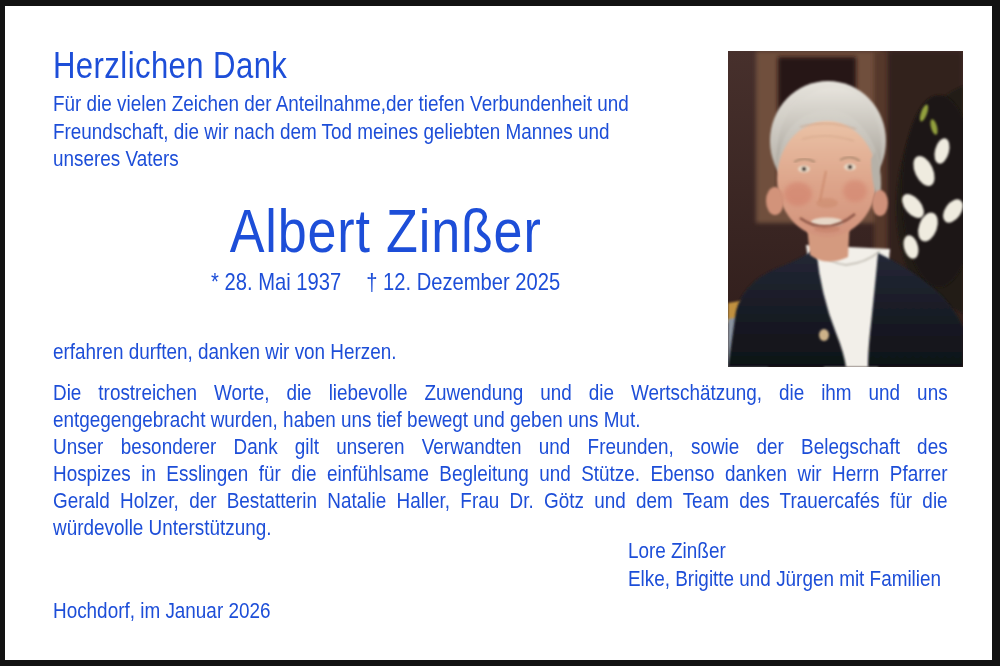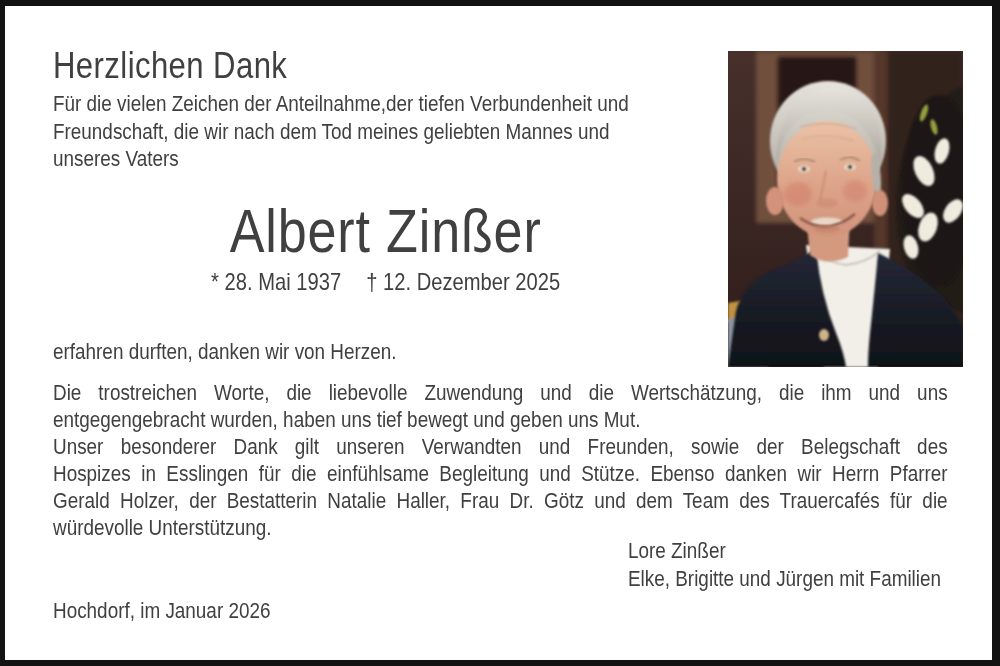--- a/index.html
+++ b/index.html
@@ -2,21 +2,21 @@
 <html lang="de"><head>
 <meta charset="utf-8">
 <title>Danksagung</title>
 <style>
   html,body { margin:0; padding:0; background:#ffffff; }
   .stage {
     position:relative;
     width:1000px; height:666px;
     background:#ffffff;
     font-family:"Liberation Sans", sans-serif;
-    color:#404040;
+    color:#1d4ed8;
     overflow:hidden;
   }
   .frame {
     position:absolute; inset:0;
     border-style:solid;
     border-color:#121212;
     border-width:6px 8px 6px 5px;
     box-sizing:border-box;
     pointer-events:none;
     z-index:5;

